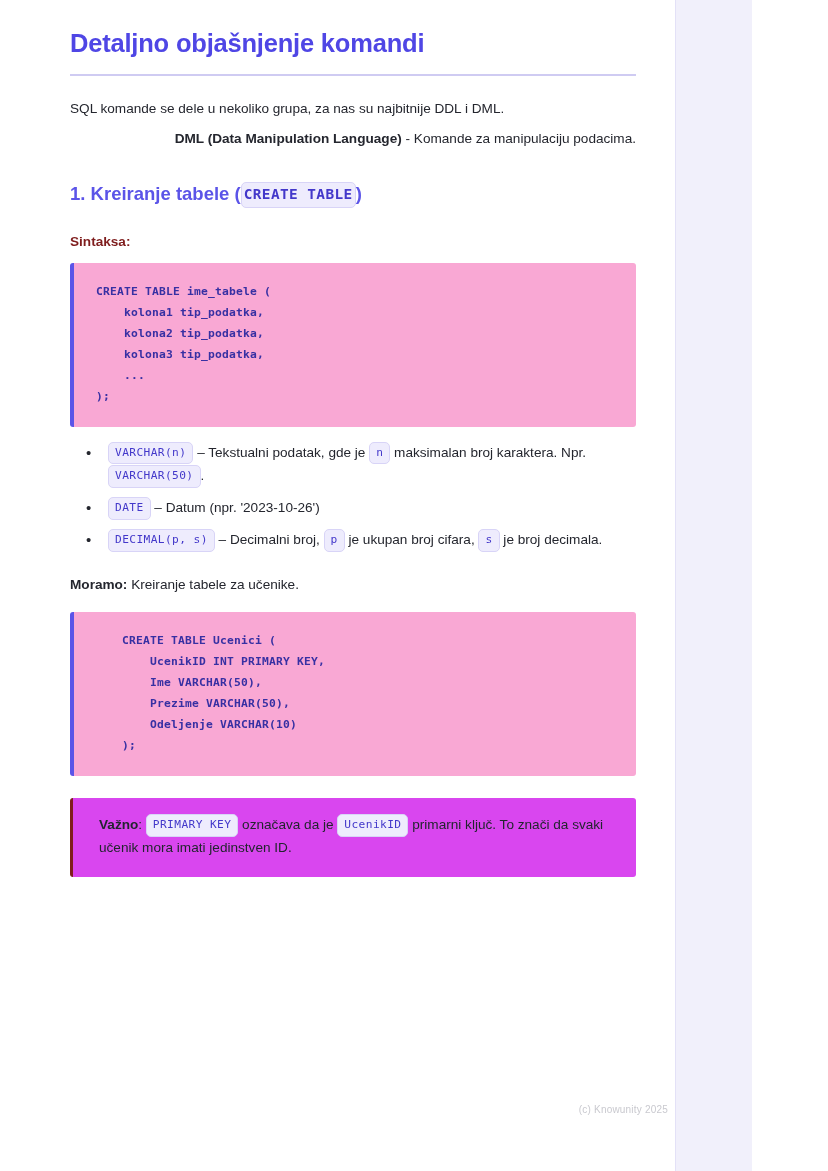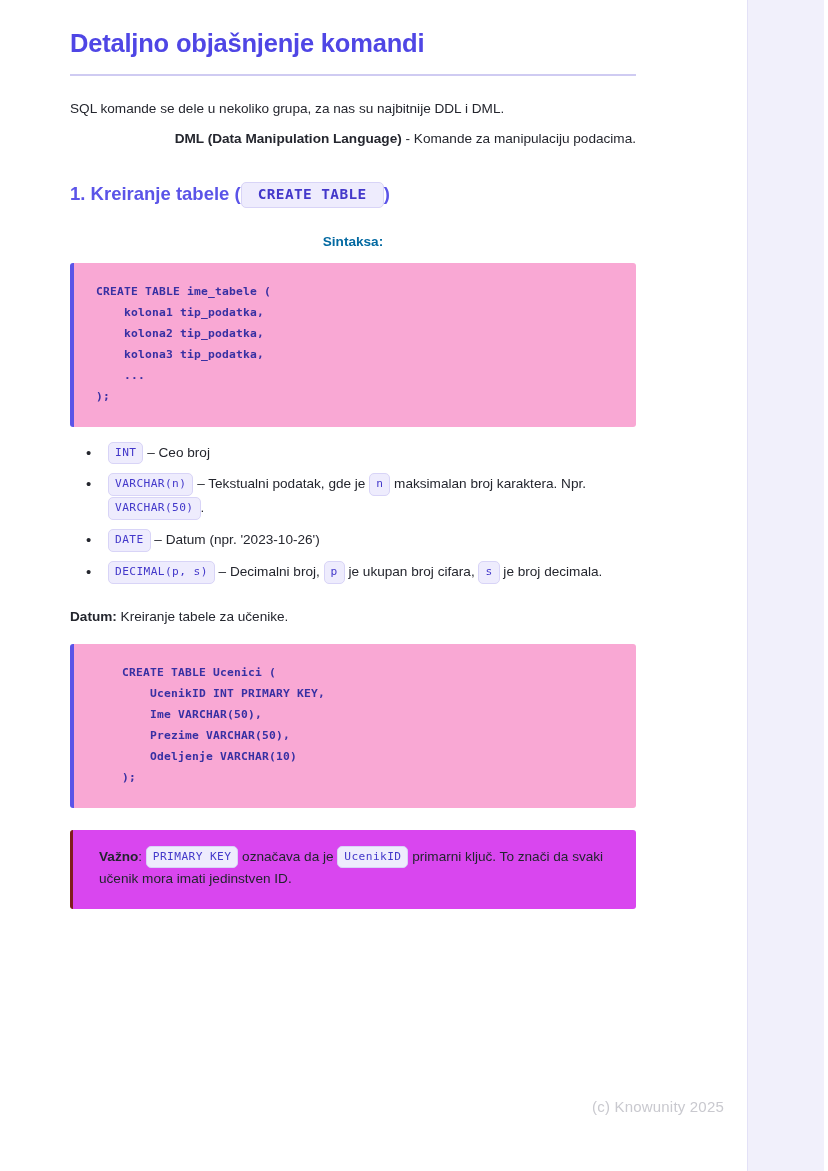--- a/index.html
+++ b/index.html
@@ -11,21 +11,21 @@
     width: 828px;
     height: 1171px;
     font-family: "Liberation Sans", sans-serif;
     color: #1f2330;
     position: relative;
     overflow: hidden;
   }
   .page {
     position: absolute;
     top: 0; left: 0;
-    width: 824px;
+    width: 752px;
     height: 1171px;
     background: #ffffff;
   }
   
   .right-rail {
     position: absolute;
     top: 0;
     right: 0;
     width: 76px;
     height: 1171px;
@@ -74,37 +74,36 @@
     line-height: 1.3;
   }
   h2.sec .paren { color: #5b54e8; font-weight: bold; }
   .chip {
     display: inline-block;
     font-family: "DejaVu Sans Mono", monospace;
     background: #eeecfd;
     border: 1px solid #d8d4f7;
     border-radius: 5px;
     color: #4338ca;
-    padding: 1px 16px;
+    padding: 1px 2px;
     font-size: 0.78em;
     line-height: 1.5;
     vertical-align: 1px;
     letter-spacing: 0.4px;
   }
   .chip.small {
     font-size: 11.2px;
     padding: 2px 6px;
     vertical-align: 1px;
   }
   h3.sub {
     font-size: 13.6px;
     font-weight: bold;
-    color: #0369a1;
+    color: #7f1d1d;
     margin: 26px 0 0 0;
-    text-align: center;
   }
   .codeblock {
     margin-top: 14px;
     background: #f9a8d4;
     border-left: 4px solid #5b54e8;
     border-radius: 3px;
     padding: 18px 20px 20px 22px;
     min-height: 110px;
     box-sizing: border-box;
   }
@@ -145,23 +144,23 @@
     border-left: 3px solid #7f1d1d;
     border-radius: 3px;
     padding: 16px 20px 18px 26px;
     font-size: 13.6px;
     line-height: 1.68;
     color: #22252e;
     box-sizing: border-box;
   }
   .footer-note {
     position: absolute;
-    right: 100px;
+    right: 84px;
     bottom: 56px;
-    font-size: 15px;
+    font-size: 10px;
     color: #c9c9cf;
     letter-spacing: 0.2px;
   }
 </style>
 </head>
 <body>
 
 <div class="page">
 
   <div class="right-rail"></div>
@@ -188,36 +187,33 @@
       <pre>CREATE TABLE ime_tabele (
     kolona1 tip_podatka,
     kolona2 tip_podatka,
     kolona3 tip_podatka,
     ...
 );</pre>
     </div>
 
 
     <ul class="types">
-      <li>
-        <span class="chip small">INT</span><span> – Ceo broj</span>
-      </li>
       <li>
         <span class="chip small">VARCHAR(n)</span><span> – Tekstualni podatak, gde je </span><span class="chip small">n</span><span> maksimalan broj karaktera. Npr. </span><span class="chip small">VARCHAR(50)</span><span>.</span>
       </li>
       <li>
         <span class="chip small">DATE</span><span> – Datum (npr. '2023-10-26')</span>
       </li>
       <li>
         <span class="chip small">DECIMAL(p, s)</span><span> – Decimalni broj, </span><span class="chip small">p</span><span> je ukupan broj cifara, </span><span class="chip small">s</span><span> je broj decimala.</span>
       </li>
     </ul>
 
     <p class="body" style="margin-top:22px;">
-      <span class="b">Datum:</span><span> Kreiranje tabele za učenike.</span>
+      <span class="b">Moramo:</span><span> Kreiranje tabele za učenike.</span>
     </p>
 
     <div class="codeblock" style="margin-top:16px;padding-left:48px;">
       <pre>CREATE TABLE Ucenici (
     UcenikID INT PRIMARY KEY,
     Ime VARCHAR(50),
     Prezime VARCHAR(50),
     Odeljenje VARCHAR(10)
 );</pre>
     </div>

